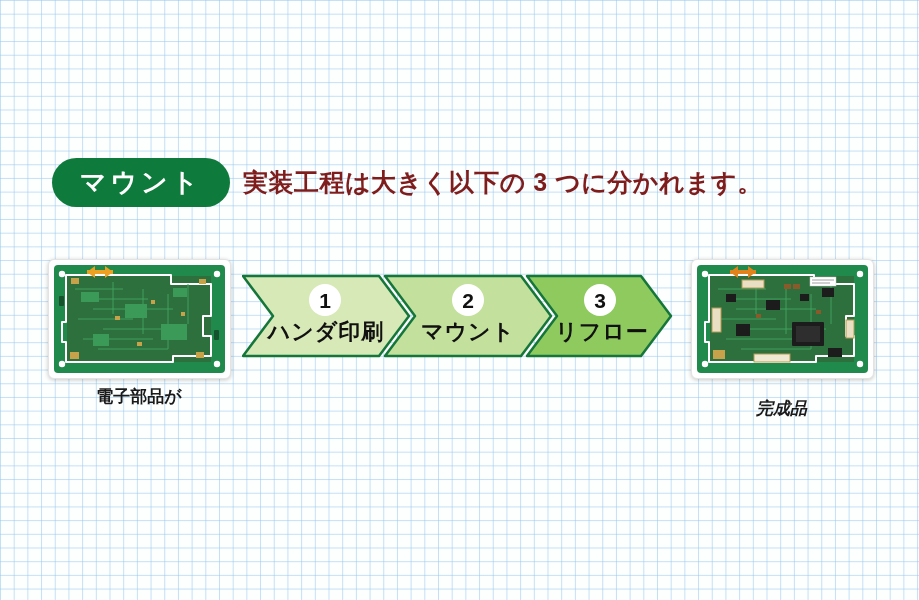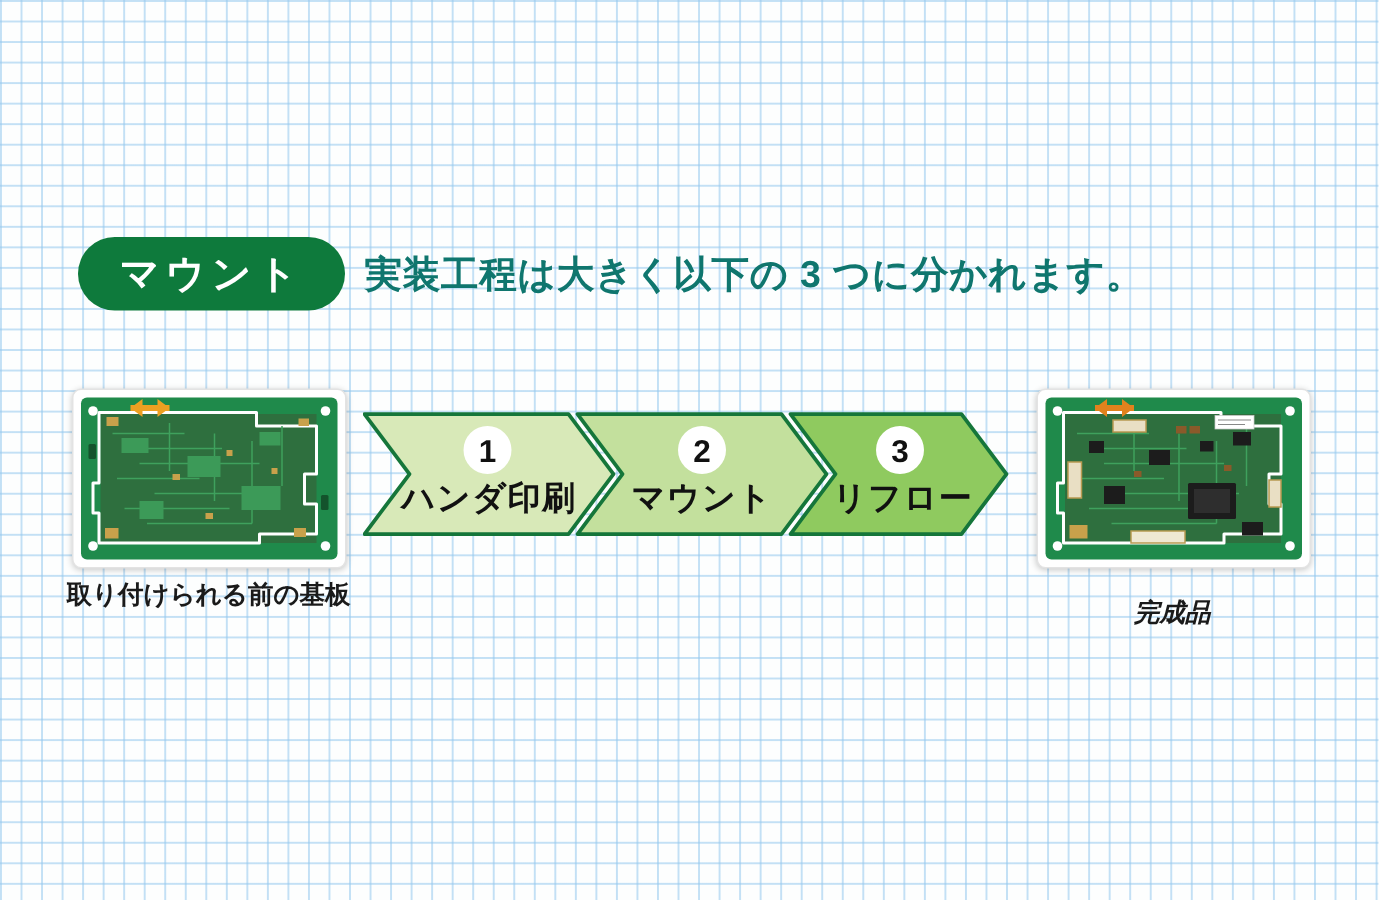--- a/index.html
+++ b/index.html
@@ -14,21 +14,21 @@
   }
   .abs{position:absolute;}
   
   .badge{
     left:52px;top:158px;width:178px;height:49px;border-radius:25px;
     background:#0e7a3c;color:#fff;display:flex;align-items:center;justify-content:center;
     font-size:26px;font-weight:bold;letter-spacing:4px;
   }
   .headline{
     left:243px;top:158px;height:49px;display:flex;align-items:center;
-    font-size:25px;font-weight:bold;color:#0f766e;letter-spacing:0.5px;
+    font-size:25px;font-weight:bold;color:#7f1d1d;letter-spacing:0.5px;
   }
   
   .board-card{
     width:181px;height:118px;background:#ffffff;border-radius:6px;
     border:1px solid #e3e3e3;box-shadow:0 1px 4px rgba(0,0,0,.22);
     display:flex;align-items:center;justify-content:center;
   }
   .board-card.left{left:48px;top:259px;}
   .board-card.right{left:691px;top:259px;}
   .caption{
@@ -172,18 +172,18 @@
 
     <g fill="#e2821d">
       <rect x="34" y="6" width="26" height="4"></rect>
       <path d="M34,8 L42,2 V14 Z"></path>
       <path d="M60,8 L52,2 V14 Z"></path>
     </g>
   </svg>
 </div>
 
 <div class="abs caption left">
-  <div>取り付けられる前の基板</div>
+  <div>電子部品が</div>
 </div>
 
 <div class="abs caption right">
   <div>完成品</div>
 </div>
 
 </body></html>

